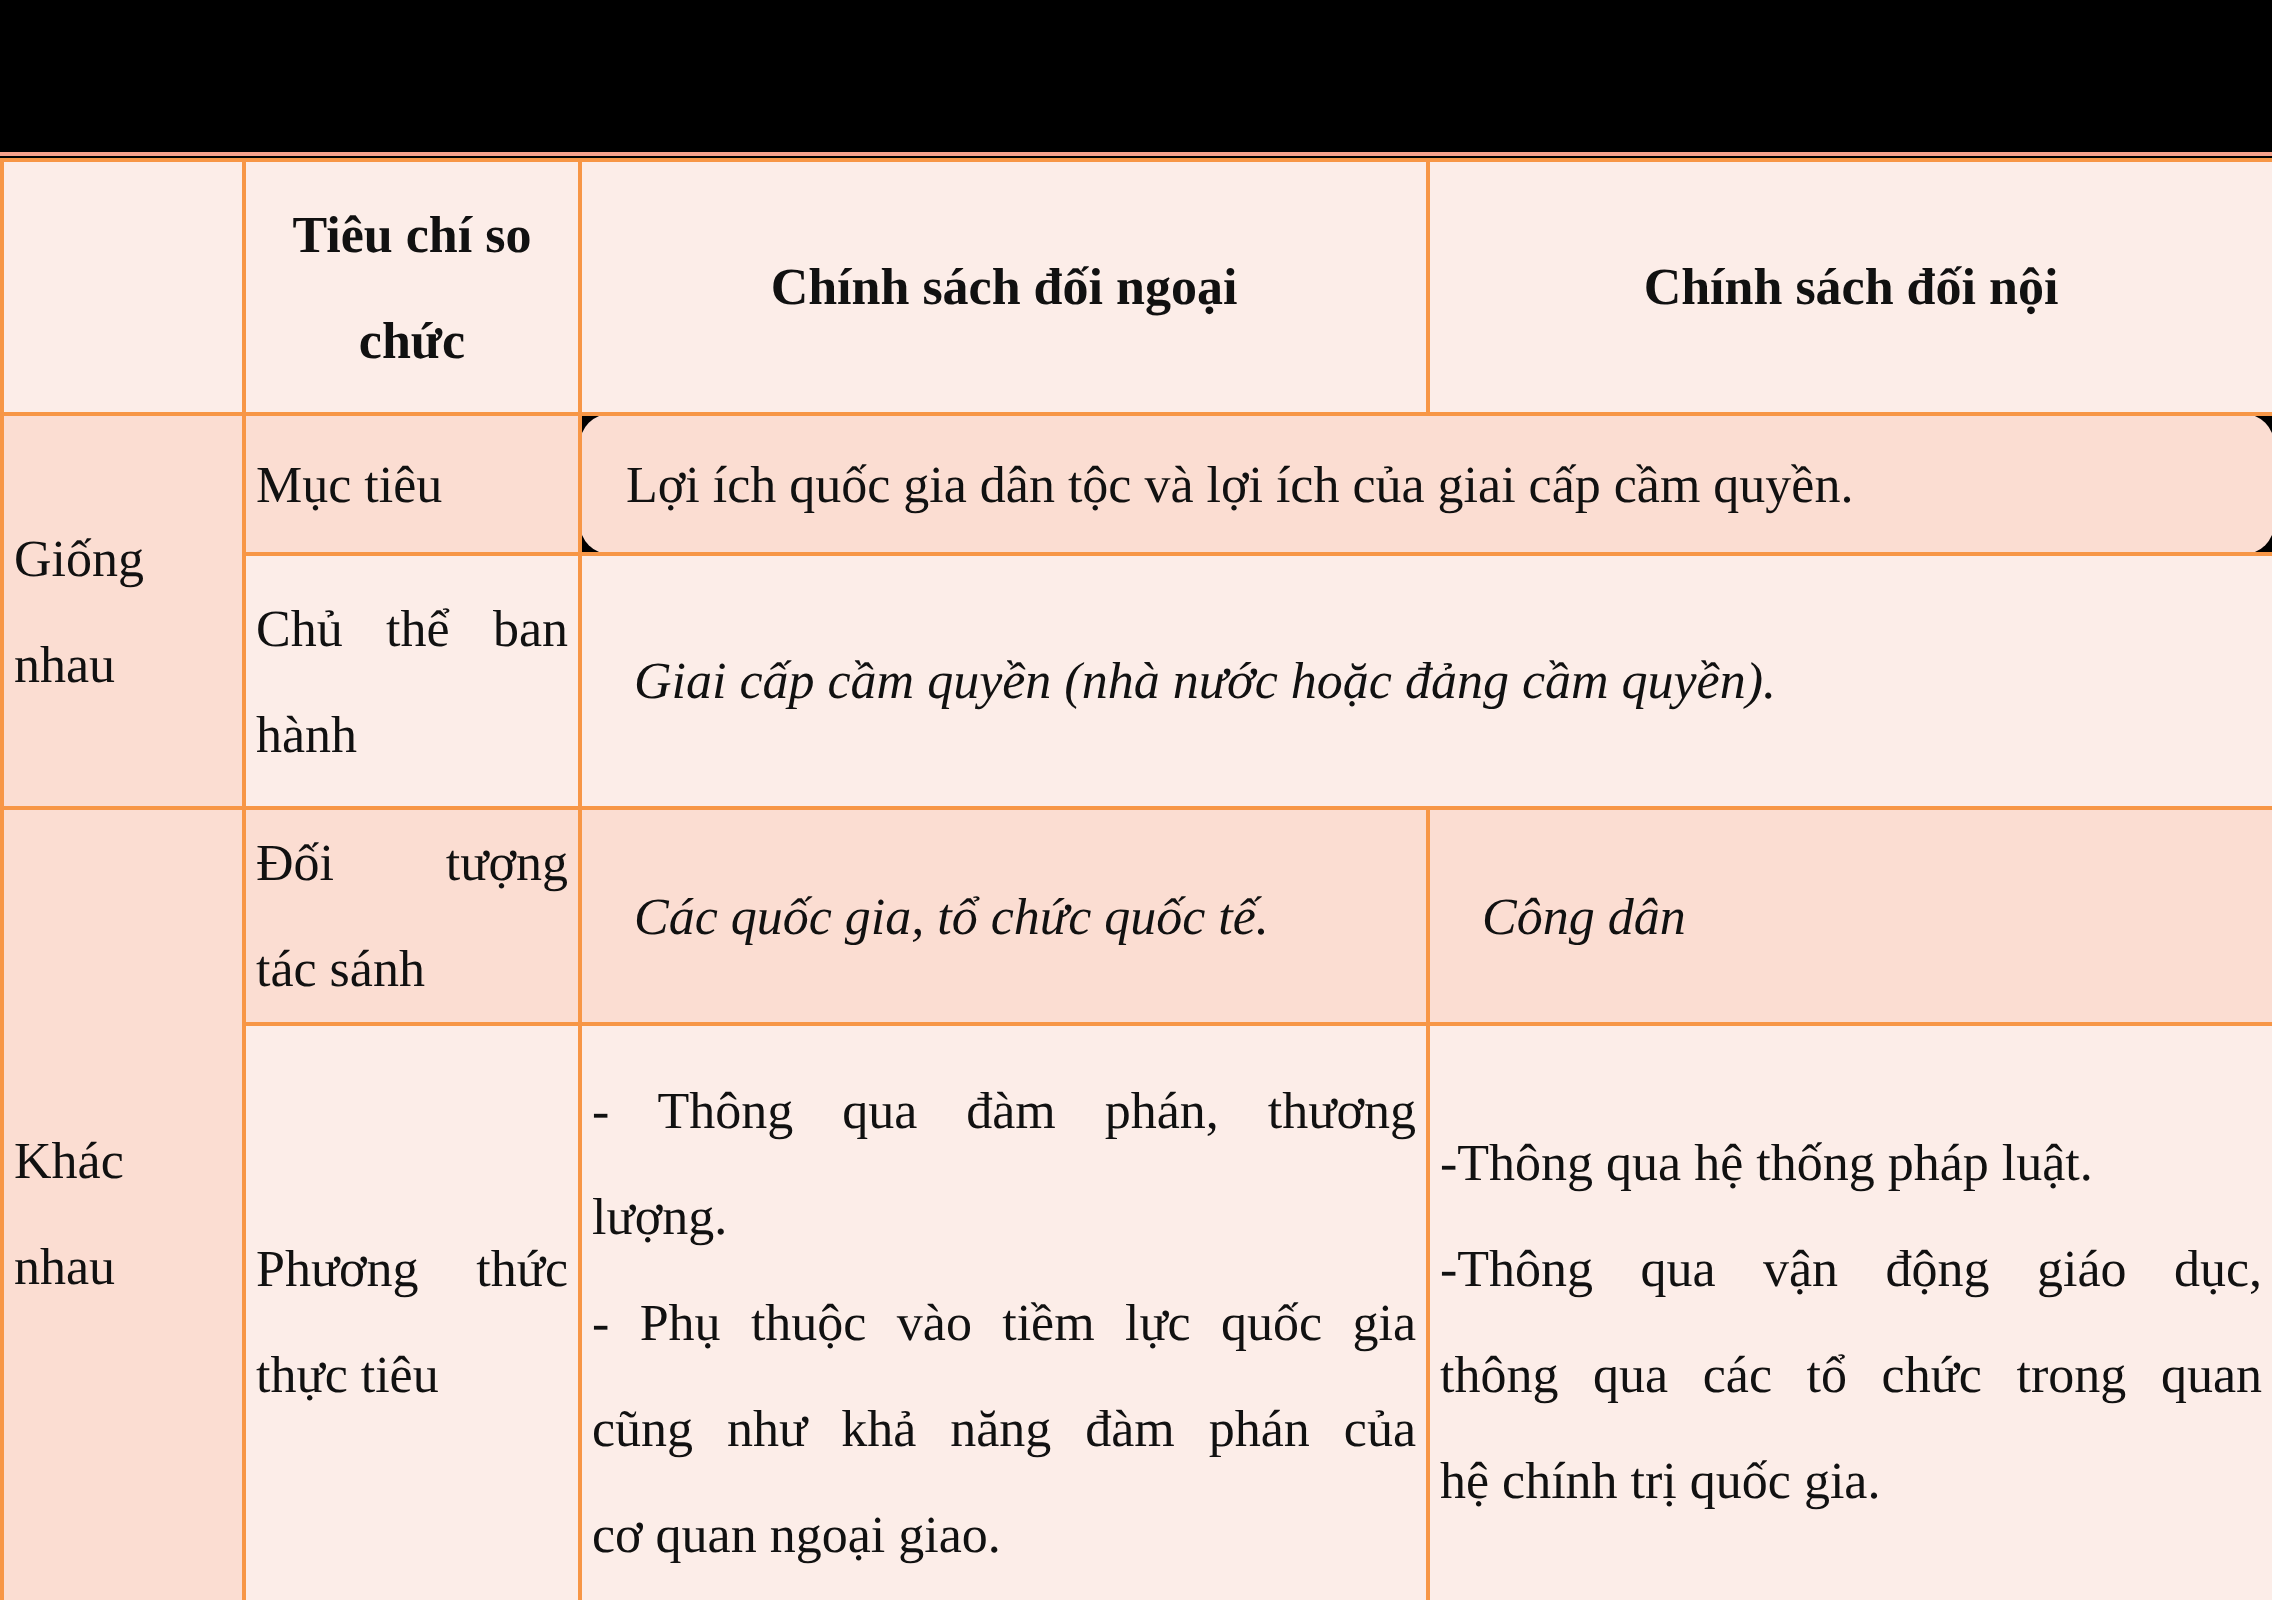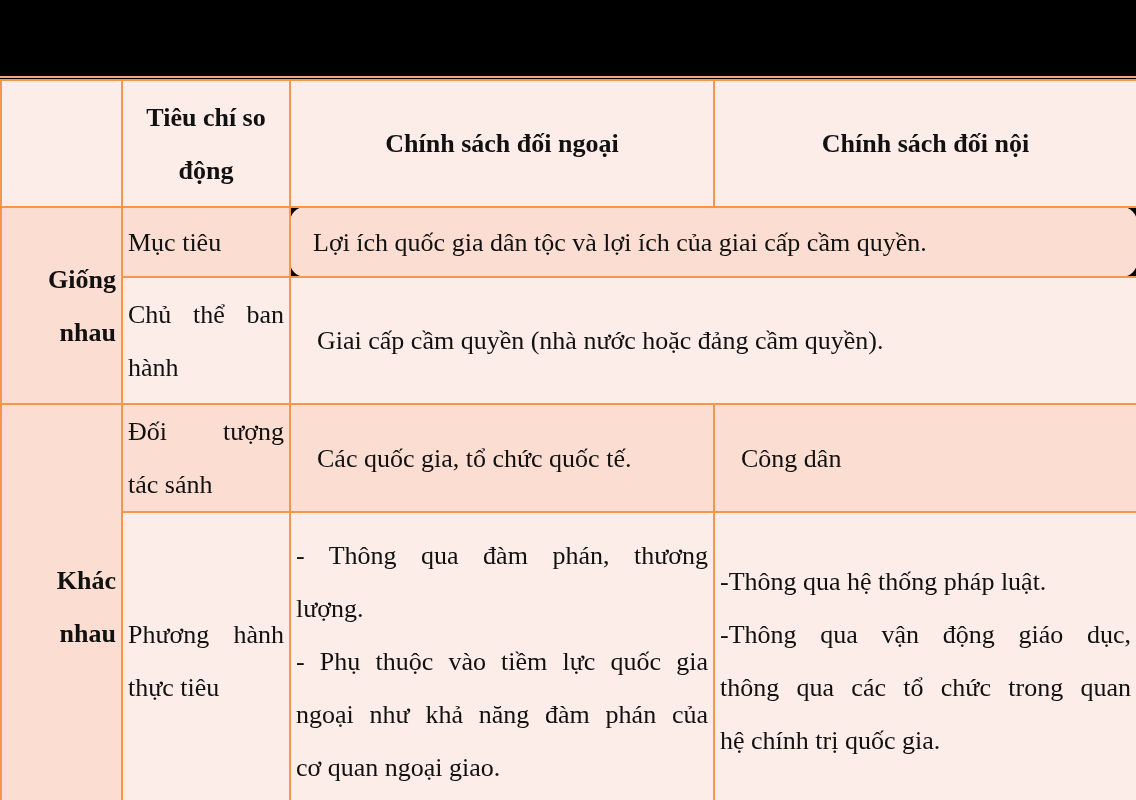--- a/index.html
+++ b/index.html
@@ -20,23 +20,23 @@
   table.cmp td {
     border: 2px solid #F79646;
     padding: 0 5px;
     font-size: 26px;
     line-height: 53px;
     vertical-align: middle;
   }
   .light { background: #FCEDE8; }
   .dark  { background: #FBDDD2; margin-left: 16px; }
   .hdr { font-weight: bold; text-align: center; font-size: 27px; line-height: 58px; }
-  .grp { font-weight: bold; text-align: right; font-size: 26px; }
+  .grp { font-weight: normal; text-align: left; font-size: 26px; }
   .pad { padding-left: 22px !important; border-radius: 15px; }
-  .pad2 { padding-left: 26px !important; }
+  .pad2 { padding-left: 26px !important; font-style: italic; }
   .line { display: block; }
   .jl { display: block; text-align: justify; text-align-last: justify; }
 </style>
 </head>
 <body>
 
 <div class="topbar"></div>
 <div class="topline"></div>
 
 <table class="cmp">
@@ -45,21 +45,21 @@
     <col style="width:168px">
     <col style="width:424px">
     <col style="width:423px">
   </colgroup>
 
   <tbody>
       <tr style="height:127px">
     <td class="light"></td>
     <td class="light hdr">
       <span class="line">Tiêu chí so</span>
-      <span class="line">động</span>
+      <span class="line">chức</span>
     </td>
     <td class="light hdr">Chính sách đối ngoại</td>
     <td class="light hdr">Chính sách đối nội</td>
   </tr>
 
   <tr style="height:70px">
     <td class="dark grp" rowspan="2">
       <span class="line">Giống</span>
       <span class="line">nhau</span>
     </td>
@@ -83,28 +83,28 @@
     <td class="dark">
       <span class="jl">Đối tượng</span>
       <span class="line">tác sánh</span>
     </td>
     <td class="dark pad2">Các quốc gia, tổ chức quốc tế.</td>
     <td class="dark pad2">Công dân</td>
   </tr>
 
   <tr style="height:298px">
     <td class="light">
-      <span class="jl">Phương hành</span>
+      <span class="jl">Phương thức</span>
       <span class="line">thực tiêu</span>
     </td>
     <td class="light">
       <span class="jl">- Thông qua đàm phán, thương</span>
       <span class="line">lượng.</span>
       <span class="jl">- Phụ thuộc vào tiềm lực quốc gia</span>
-      <span class="jl">ngoại như khả năng đàm phán của</span>
+      <span class="jl">cũng như khả năng đàm phán của</span>
       <span class="line">cơ quan ngoại giao.</span>
     </td>
     <td class="light">
       <span class="line">-Thông qua hệ thống pháp luật.</span>
       <span class="jl">-Thông qua vận động giáo dục,</span>
       <span class="jl">thông qua các tổ chức trong quan</span>
       <span class="line">hệ chính trị quốc gia.</span>
     </td>
   </tr>
 </tbody>

